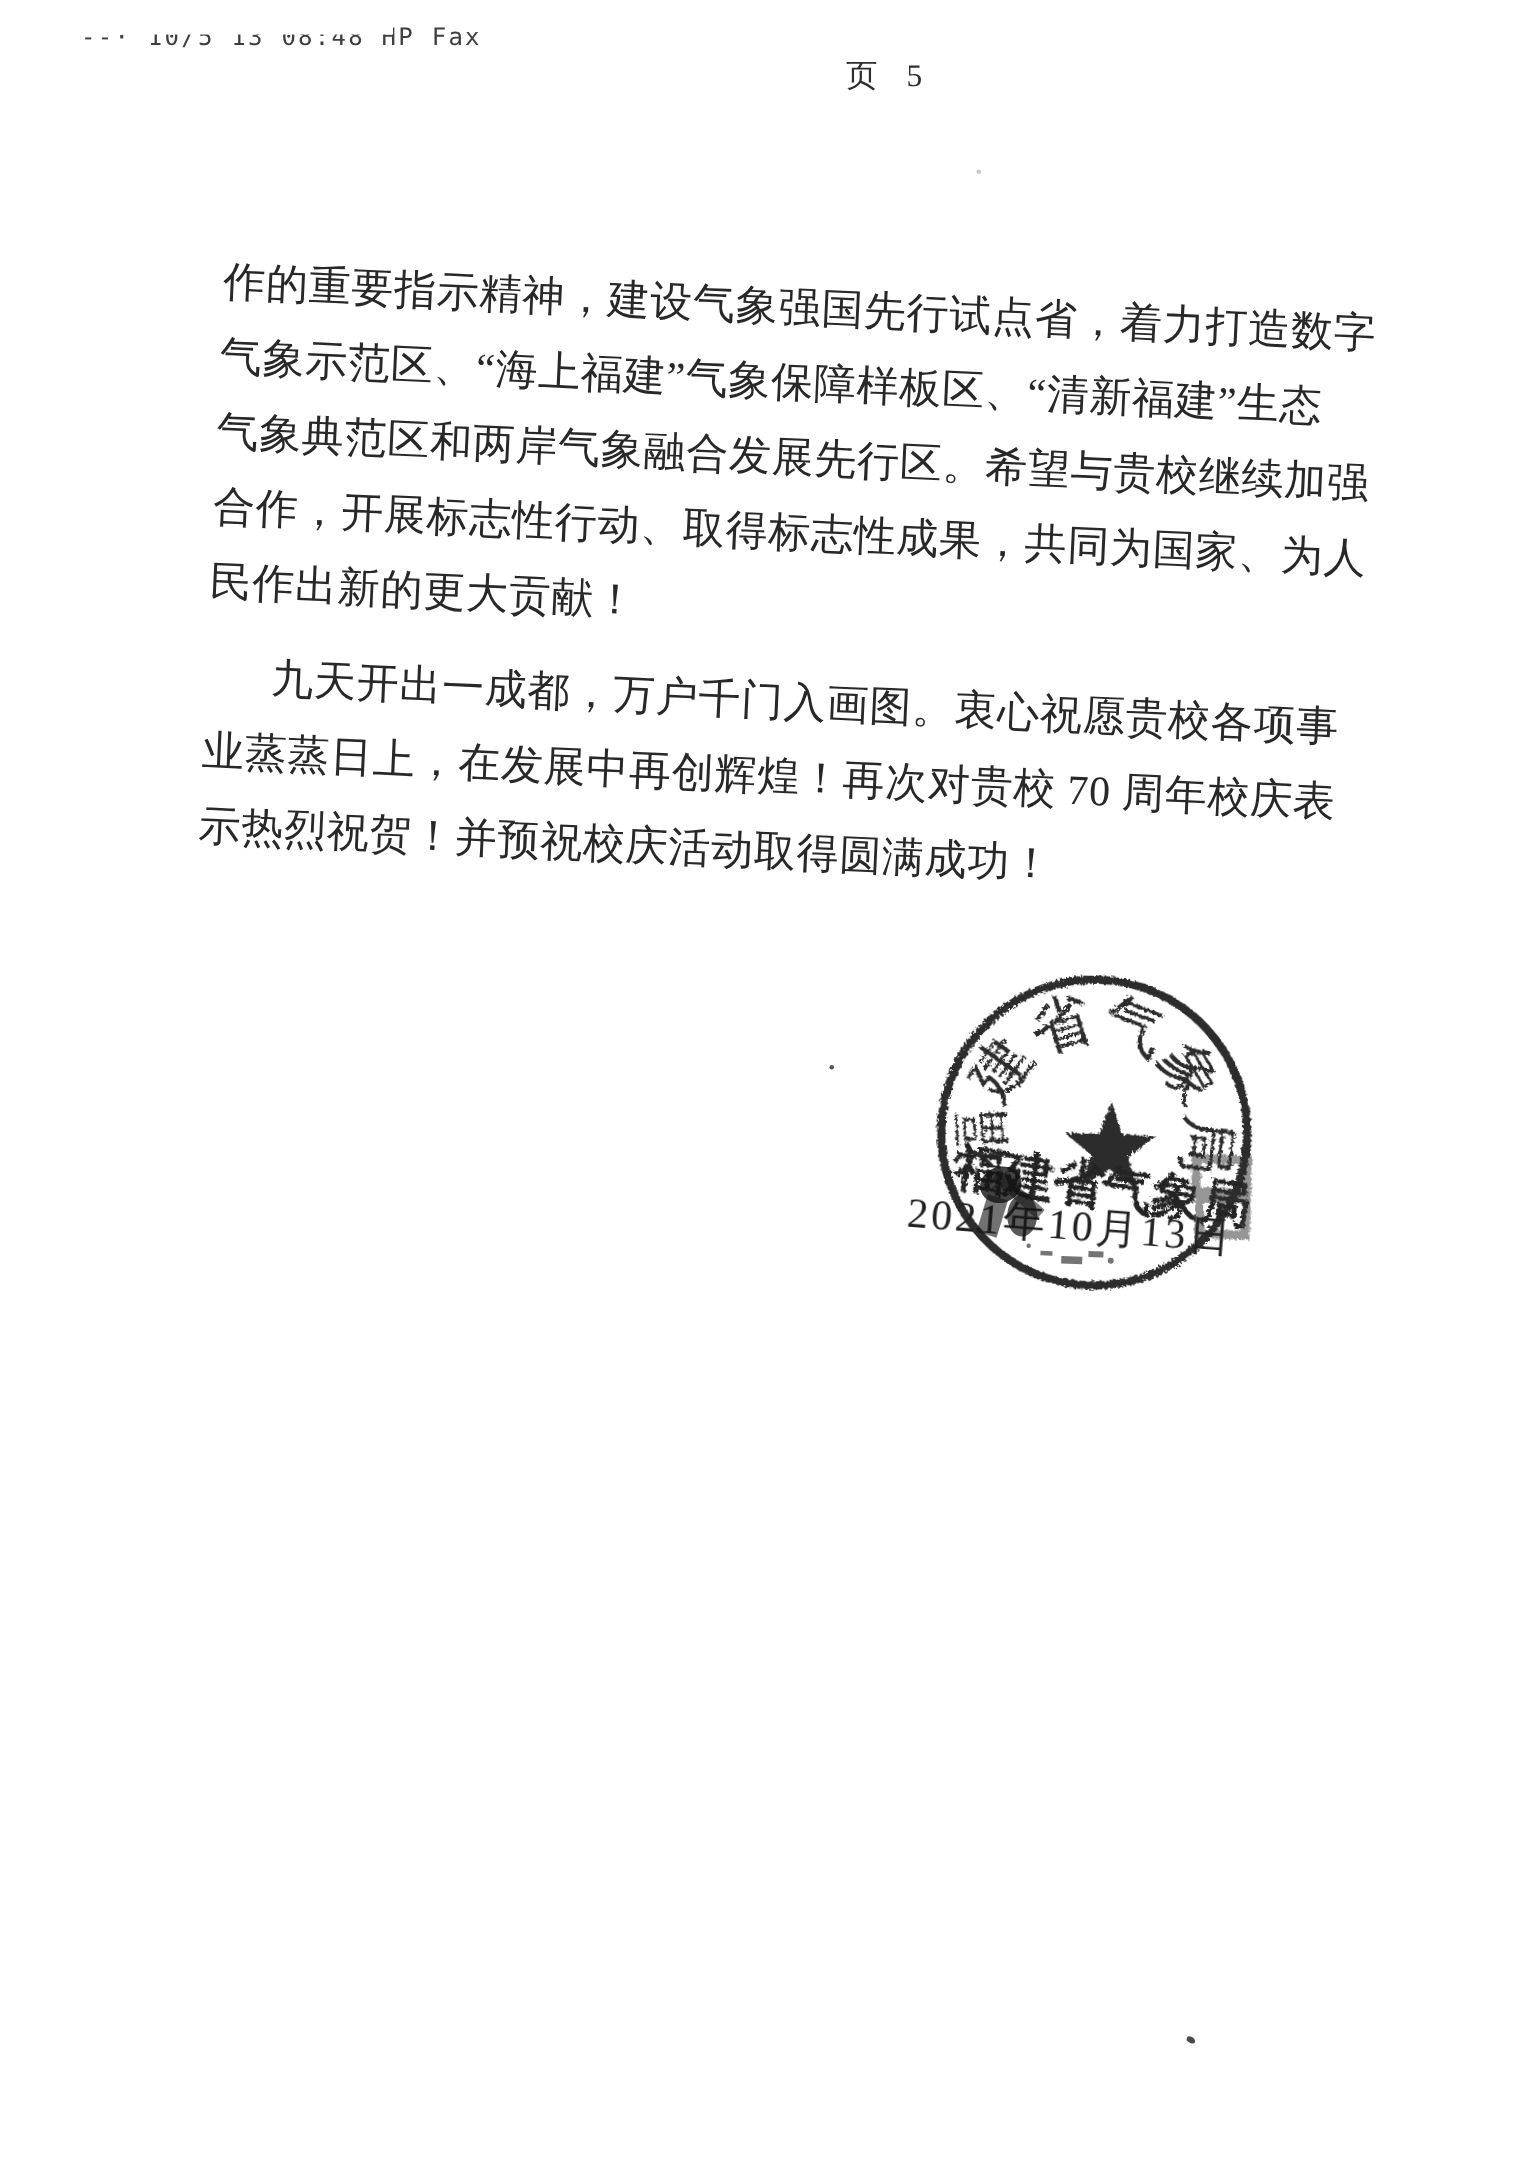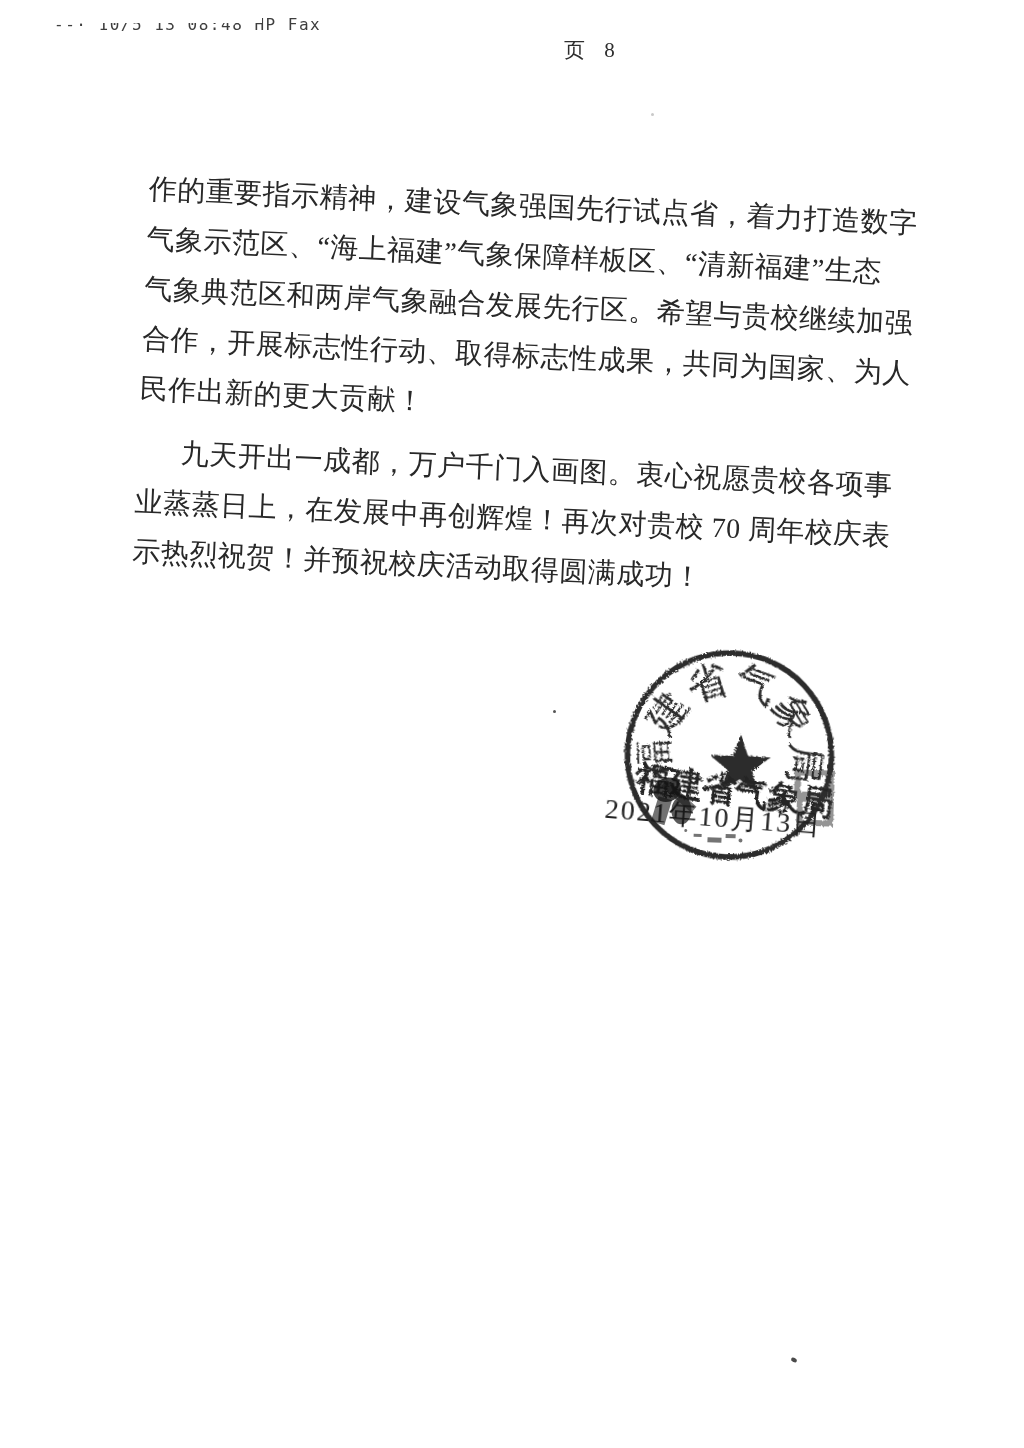--- a/index.html
+++ b/index.html
@@ -50,21 +50,21 @@
   .speck.s2{left:791px;top:1358px;width:6px;height:4px;background:#4a4a4a;border-radius:40% 60% 50% 50%;transform:rotate(25deg);}
   .speck.s3{left:651px;top:113px;width:3px;height:3px;background:#c9c9c9;}
 </style>
 </head>
 <body>
 
 <div class="page">
 
   <span class="fax-text">--· 10/5 13 08:48 HP Fax</span>
   <div class="fax-cut"></div>
-  <div class="page-num">页 8</div>
+  <div class="page-num">页 5</div>
 
   <div class="letter">
     <div class="para">
       <div class="line">作的重要指示精神，建设气象强国先行试点省，着力打造数字</div>
       <div class="line">气象示范区、“海上福建”气象保障样板区、“清新福建”生态</div>
       <div class="line">气象典范区和两岸气象融合发展先行区。希望与贵校继续加强</div>
       <div class="line">合作，开展标志性行动、取得标志性成果，共同为国家、为人</div>
       <div class="line">民作出新的更大贡献！</div>
     </div>
     <div class="para para2">

